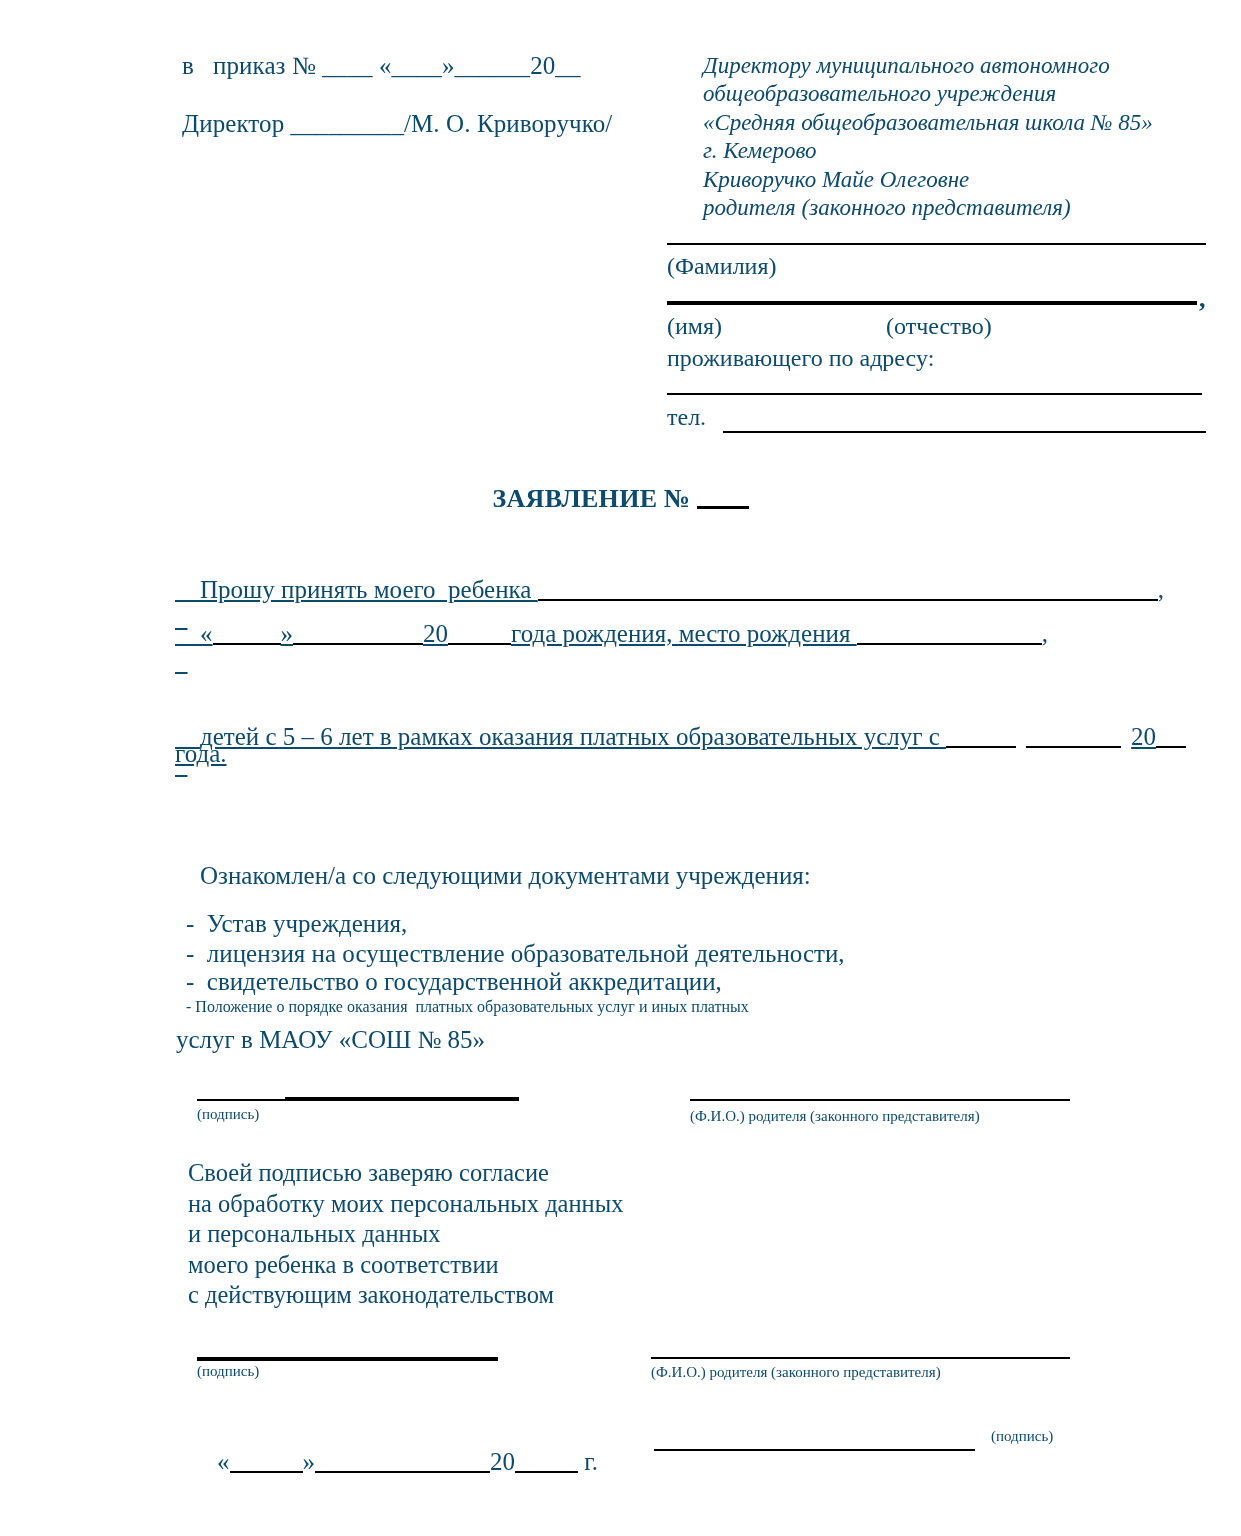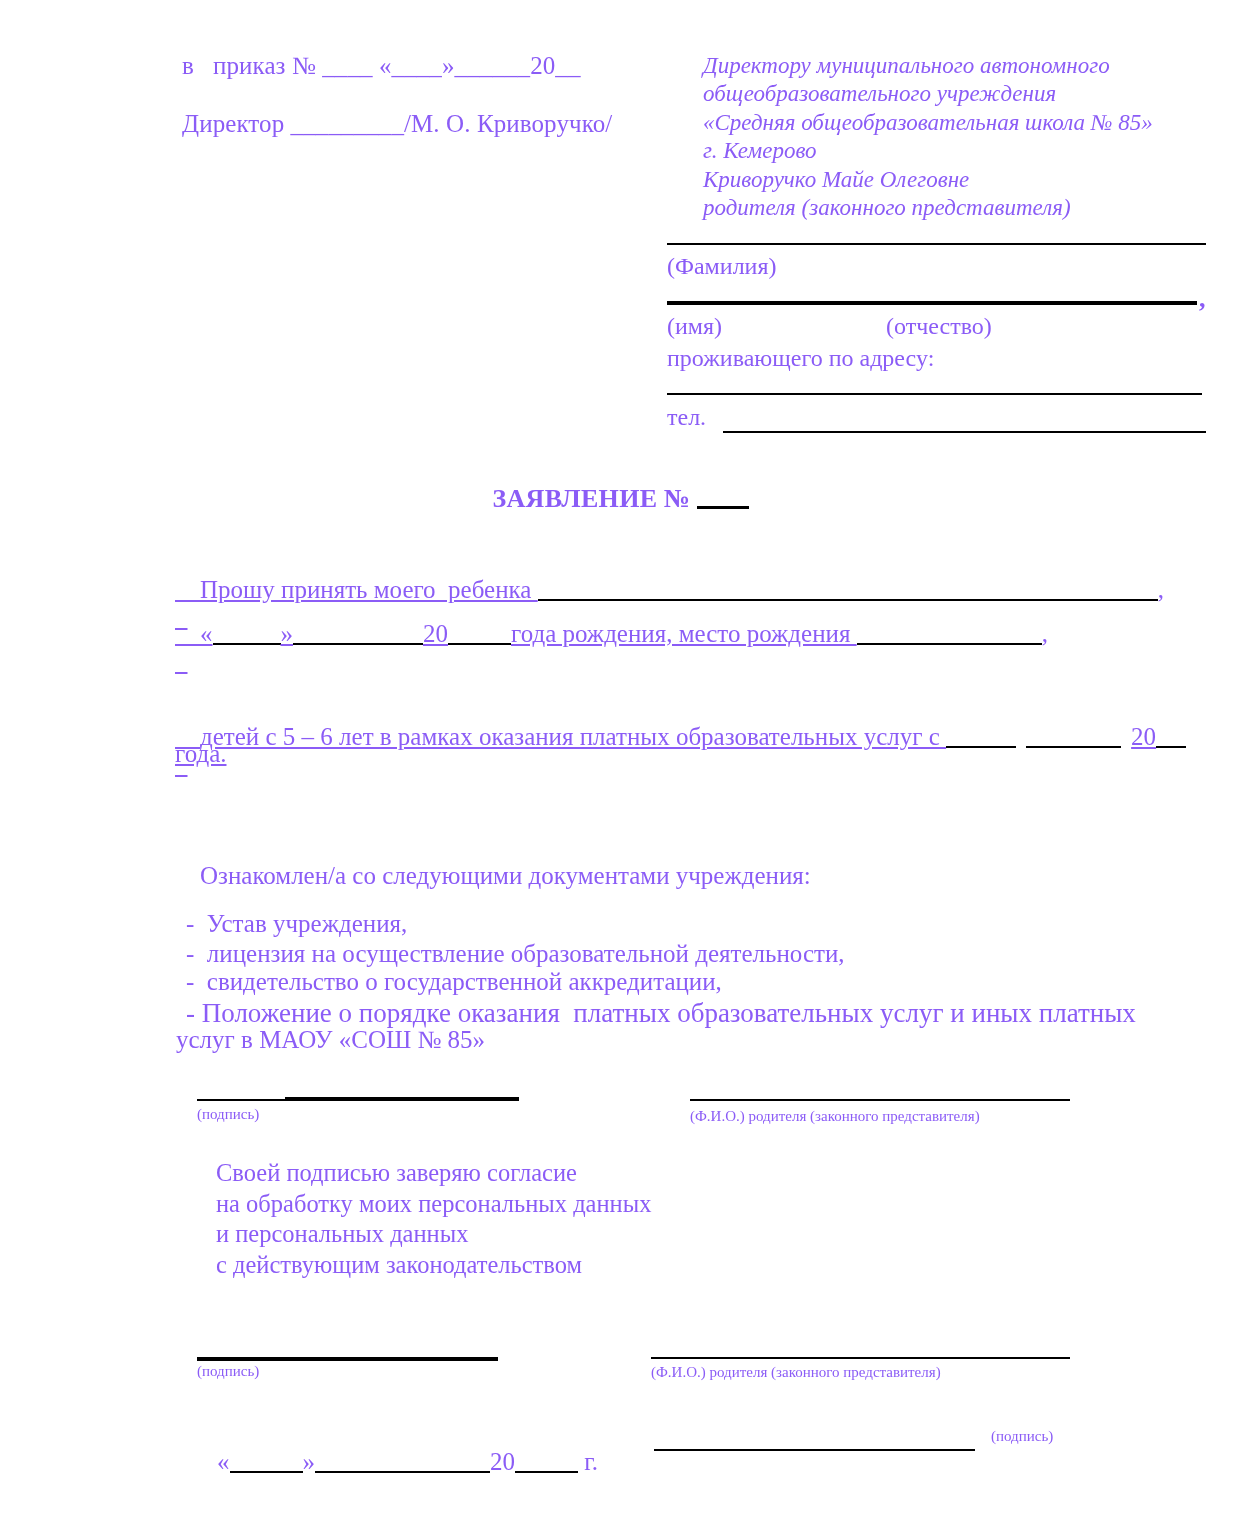--- a/index.html
+++ b/index.html
@@ -7,21 +7,21 @@
     margin: 0;
     padding: 0;
     background: #ffffff;
   }
   .page {
     position: relative;
     width: 1241px;
     height: 1536px;
     background: #ffffff;
     font-family: "Liberation Serif", "DejaVu Serif", serif;
-    color: #8b5cf6;
+    color: #0c4a6e;
     overflow: hidden;
   }
 
   
   .t   { position: absolute; white-space: pre; }
 
   
   .rule {
     position: absolute;
     background: #000000;
@@ -73,34 +73,34 @@
   
   .blk {
     display: inline-block;
     border-bottom: 2px solid #000;
     vertical-align: -3px;
   }
 
   
   #ack-intro { left: 200px; top: 862px; font-size: 25px; }
   .doc-item  { position: absolute; left: 186px; font-size: 25px; white-space: pre; }
-  .doc-item.small { font-size: 27px; }
+  .doc-item.small { font-size: 16px; }
 
   
   .sig-caption { position: absolute; font-size: 15px; white-space: pre; }
 
   
   #consent {
     position: absolute;
     left: 188px;
     top: 1158px;
     font-size: 24.5px;
     line-height: 30.5px;
   }
-  #consent div { white-space: pre; margin-left: 28px; }
+  #consent div { white-space: pre; }
 
   
   #final-date { position: absolute; left: 192px; top: 1420px; font-size: 25px; white-space: pre; }
   #final-sign-caption { position: absolute; left: 991px; top: 1428px; font-size: 15px; }
 </style>
 </head>
 <body>
 
 <div class="page">
 
@@ -163,20 +163,21 @@
   <div class="rule rule-thick" style="left:285px; top:1097px; width:234px;"></div>
   <div class="sig-caption" style="left:197px; top:1106px;">(подпись)</div>
 
   <div class="rule rule-thin" style="left:690px; top:1099px; width:380px;"></div>
   <div class="sig-caption" style="left:690px; top:1108px;">(Ф.И.О.) родителя (законного представителя)</div>
 
   <div id="consent">
     <div>Своей подписью заверяю согласие</div>
     <div>на обработку моих персональных данных</div>
     <div>и персональных данных</div>
+    <div>моего ребенка в соответствии</div>
     <div>с действующим законодательством</div>
   </div>
 
   <div class="rule rule-thick" style="left:197px; top:1357px; width:301px;"></div>
   <div class="sig-caption" style="left:197px; top:1363px;">(подпись)</div>
 
   <div class="rule rule-thin" style="left:651px; top:1357px; width:419px;"></div>
   <div class="sig-caption" style="left:651px; top:1364px;">(Ф.И.О.) родителя (законного представителя)</div>
 
   <div id="final-date">

